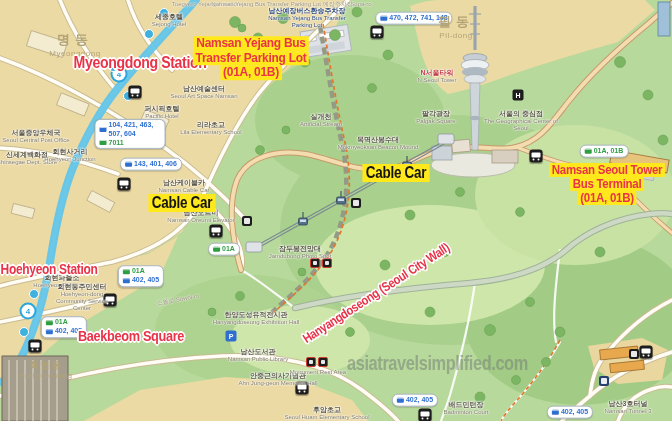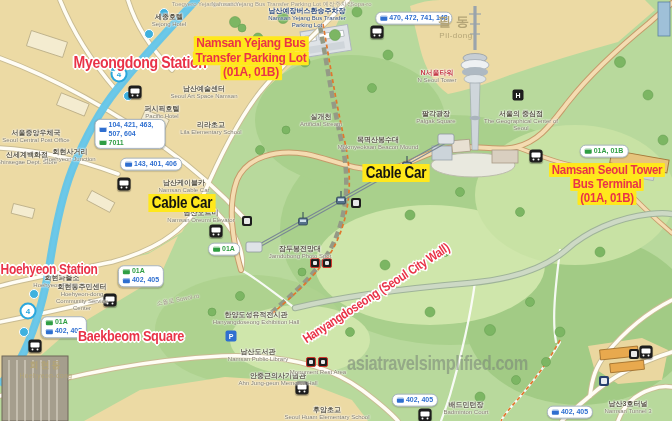--- a/index.html
+++ b/index.html
@@ -339,20 +339,24 @@
         <span>01A, 01B</span>
       </div>
   </div>
   <div class="bubble" style="left:224px;top:249px;">
     <div class="row green">
         <span class="mb"></span>
         <span>01A</span>
       </div>
   </div>
 
+  <div class="abs district" style="left:75px;top:44px;">
+    <span class="ko">명동</span>
+    <span class="en">Myeongdong</span>
+  </div>
   <div class="abs district" style="left:456px;top:26px;">
     <span class="ko">필동</span>
     <span class="en">Pil-dong</span>
   </div>
   <div class="abs district" style="left:46px;top:369px;">
     <span class="ko" style="font-size:9px;letter-spacing:2px;">회현동</span>
     <span class="en" style="font-size:6.5px;">Hoehyeon-dong</span>
   </div>
 
   <div class="abs poi" style="left:36px;top:136px;">

